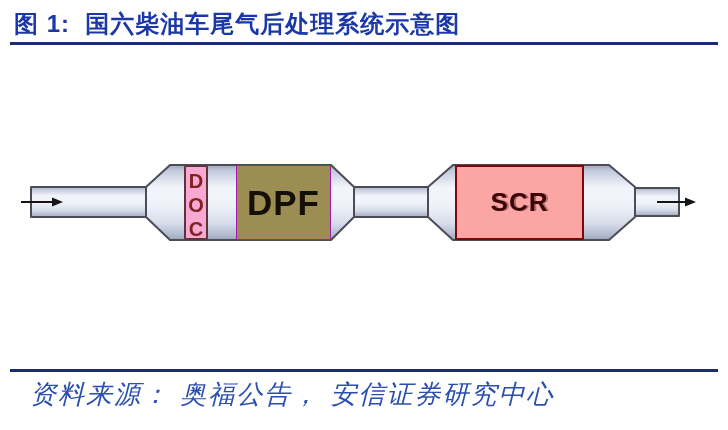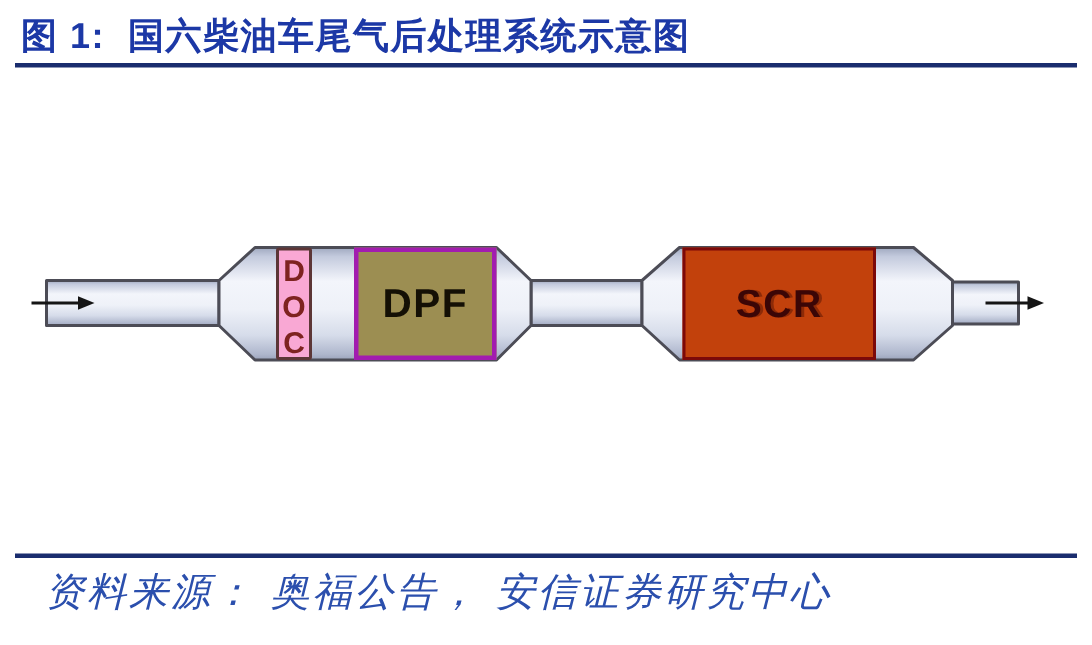--- a/index.html
+++ b/index.html
@@ -55,22 +55,22 @@
     letter-spacing: 1px;
   }
   .box-doc {
     left: 184px; top: 165px; width: 24px; height: 75px;
     border: 2px solid #5c3636;
     border-radius: 2px;
     font-size: 20px;
   }
   .box-dpf {
     left: 236px; top: 165px; width: 95px; height: 75px;
-    border: 3px solid #a21caf;
-    font-size: 27px;
+    border: 1px solid #a21caf;
+    font-size: 35px;
   }
   .box-scr {
     left: 455px; top: 165px; width: 129px; height: 75px;
     border: 2px solid #7c0909;
     font-size: 26px;
     text-shadow: 2px 0 0 rgba(40,0,0,0.35);
   }
   .box-asc {
     left: 584px; top: 165px; width: 25px; height: 75px;
     border: 2px solid #4e2a66;
@@ -137,19 +137,19 @@
         <line x1="657" y1="202" x2="686" y2="202"></line>
         <polygon points="685,197.5 696,202 685,206.5" stroke="none"></polygon>
       </g>
     </g>
   </svg>
 
   <div class="comp vert box-doc" style="background: #f9a8d4; color: rgb(126, 35, 32);">DOC</div>
 
   <div class="comp horiz box-dpf" style="background: rgb(156, 142, 82); color: rgb(20, 16, 5);">DPF</div>
 
-  <div class="comp horiz box-scr" style="background: #c2410c; color: rgb(59, 6, 6);">SCR</div>
+  <div class="comp horiz box-scr" style="background: #fca5a5; color: rgb(59, 6, 6);">SCR</div>
 
 
   <div class="footer-rule"></div>
   <div class="source-line">资料来源： 奥福公告， 安信证券研究中心</div>
 
 </div>
 
 </body></html>

